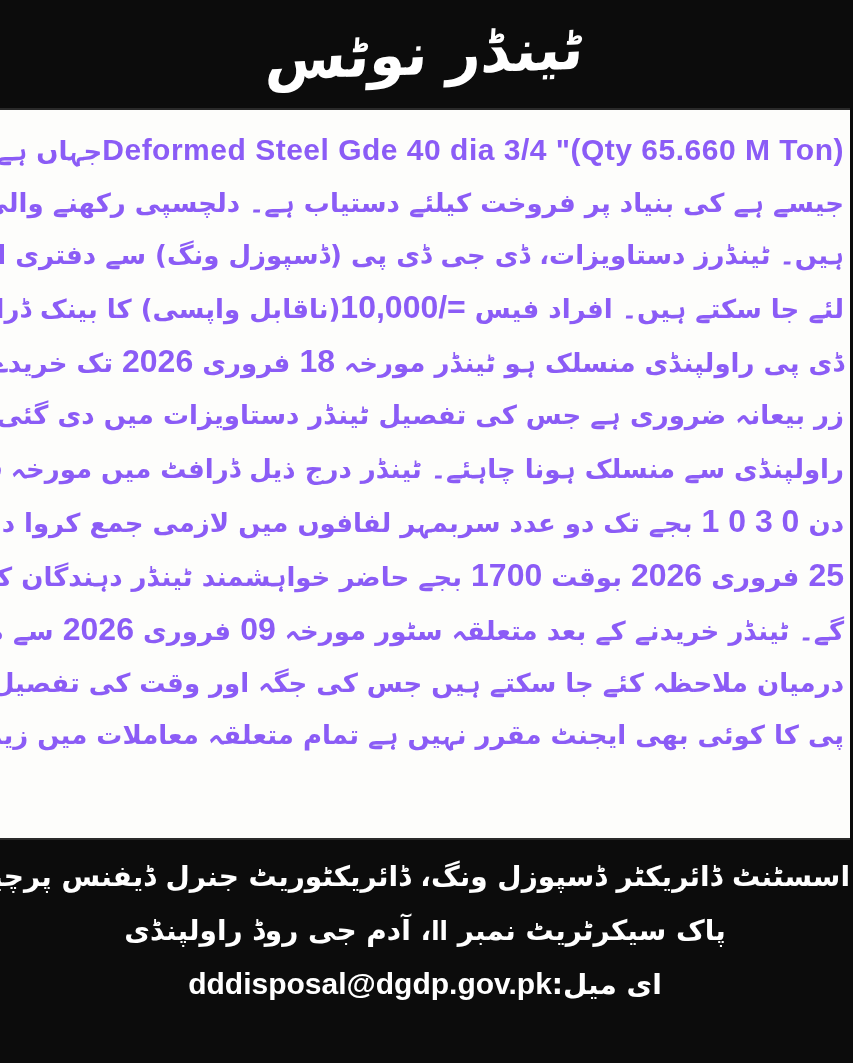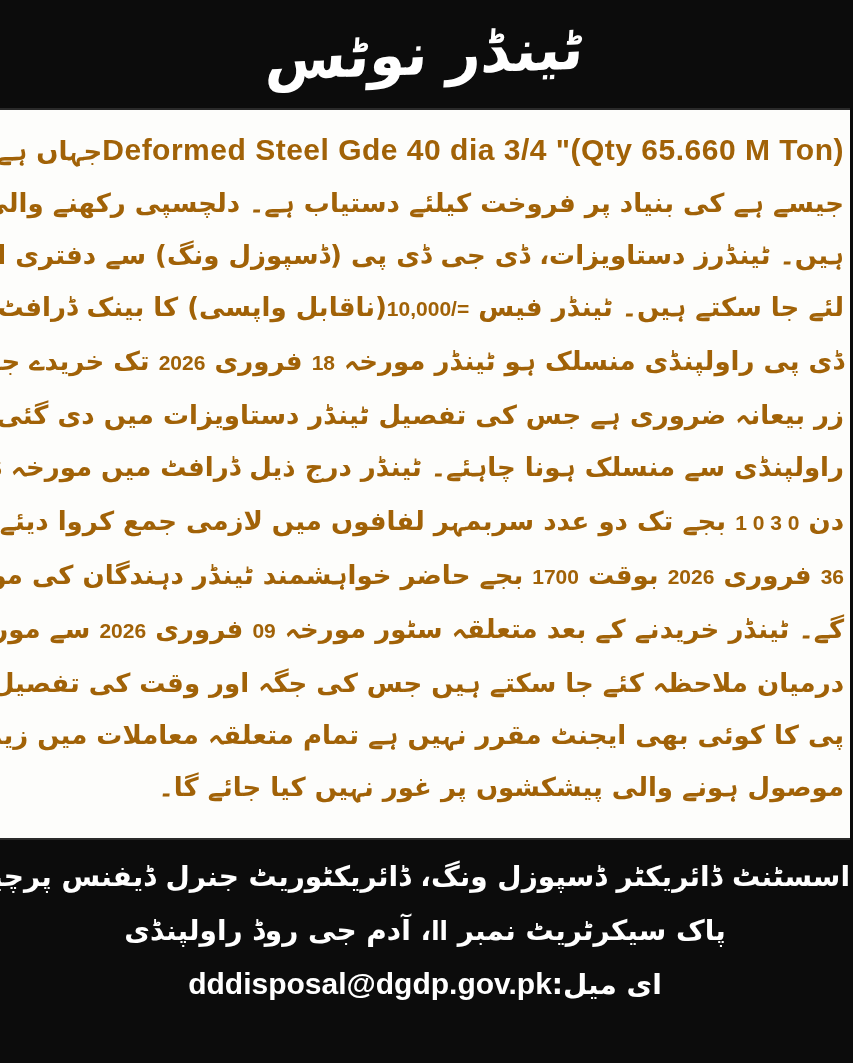--- a/index.html
+++ b/index.html
@@ -28,21 +28,21 @@
     transform:rotate(-2deg) skewX(-6deg);
     letter-spacing:2px;
     white-space:nowrap;
   }
   
   #body-text{
     direction:rtl;
     height:728px;
     padding:14px 6px 0 6px;
     box-sizing:border-box;
-    color:#a16207;
+    color:#8b5cf6;
   }
   #body-text .line{
     line-height:52px;
     font-size:26px;
     font-weight:700;
     text-align:justify;
     text-align-last:justify;
     white-space:nowrap;
     display:flex; 
     display:block;
@@ -57,21 +57,21 @@
     direction:ltr;unicode-bidi:isolate;
     font-family:"Liberation Sans","DejaVu Sans",sans-serif;
     font-weight:bold;
     font-size:30px;
     letter-spacing:0.5px;
   }
   .seg-num{
     direction:ltr;unicode-bidi:isolate;
     font-family:"Liberation Sans","DejaVu Sans",sans-serif;
     font-weight:bold;
-    font-size:21px;
+    font-size:32px;
   }
   
   #footer-band{
     position:absolute;left:0;right:0;bottom:0;
     height:225px;
     background:#0c0c0c;color:#ffffff;
     direction:rtl;
     text-align:center;
     padding-top:10px;
     box-sizing:border-box;
@@ -93,30 +93,29 @@
 <div id="ad">
 
   <div id="header-band" class="band">
     <div id="header-title">ٹینڈر نوٹس</div>
   </div>
 
   <div id="body-text">
       <div class="line"><span class="seg-en">Deformed Steel Gde 40  dia 3/4 "(Qty 65.660 M Ton)</span><span class="seg-ur">جہاں ہے</span></div>
       <div class="line"><span class="seg-ur">جیسے ہے کی بنیاد پر فروخت کیلئے دستیاب ہے۔ دلچسپی رکھنے والی پارٹیوں اور افراد سے سربمہر ٹینڈر مطلوب</span></div>
       <div class="line"><span class="seg-ur">ہیں۔ ٹینڈرز دستاویزات، ڈی جی ڈی پی (ڈسپوزل ونگ) سے دفتری اوقات میں دستی یا بذریعہ ڈاک</span></div>
-      <div class="line"><span class="seg-ur">لئے جا سکتے ہیں۔ ٹینڈر فیس </span><span class="seg-num">10,000/=</span><span class="seg-ur">(ناقابل واپسی) کا بینک ڈرافٹ بنام کنٹرولر ملٹری اکاؤنٹ</span></div>
+      <div class="line"><span class="seg-ur">لئے جا سکتے ہیں۔ افراد فیس </span><span class="seg-num">10,000/=</span><span class="seg-ur">(ناقابل واپسی) کا بینک ڈرافٹ بنام کنٹرولر ملٹری اکاؤنٹ</span></div>
       <div class="line"><span class="seg-ur">ڈی پی راولپنڈی منسلک ہو ٹینڈر مورخہ </span><span class="seg-num">18</span><span class="seg-ur"> فروری </span><span class="seg-num">2026</span><span class="seg-ur"> تک خریدے جا سکتے ہیں، ٹینڈر کے ہمراہ</span></div>
       <div class="line"><span class="seg-ur">زر بیعانہ ضروری ہے جس کی تفصیل ٹینڈر دستاویزات میں دی گئی ہے بنام کنٹرولر ملٹری اکاؤنٹ ڈی پی</span></div>
       <div class="line"><span class="seg-ur">راولپنڈی سے منسلک ہونا چاہئے۔ ٹینڈر درج ذیل ڈرافٹ میں مورخہ </span><span class="seg-num">2 5</span></div>
       <div class="line"><span class="seg-ur">دن </span><span class="seg-num">1 0 3 0</span><span class="seg-ur"> بجے تک دو عدد سربمہر لفافوں میں لازمی جمع کروا دیئے جائیں۔ ٹینڈر مورخہ</span></div>
-      <div class="line"><span class="seg-num">36</span><span class="seg-ur"> فروری </span><span class="seg-num">2026</span><span class="seg-ur"> بوقت </span><span class="seg-num">1700</span><span class="seg-ur"> بجے حاضر خواہشمند ٹینڈر دہندگان کی موجودگی میں کھولے جائیں</span></div>
+      <div class="line"><span class="seg-num">25</span><span class="seg-ur"> فروری </span><span class="seg-num">2026</span><span class="seg-ur"> بوقت </span><span class="seg-num">1700</span><span class="seg-ur"> بجے حاضر خواہشمند ٹینڈر دہندگان کی موجودگی میں کھولے جائیں</span></div>
       <div class="line"><span class="seg-ur">گے۔ ٹینڈر خریدنے کے بعد متعلقہ سٹور مورخہ </span><span class="seg-num">09</span><span class="seg-ur"> فروری </span><span class="seg-num">2026</span><span class="seg-ur"> سے مورخہ </span></div>
       <div class="line"><span class="seg-ur">درمیان ملاحظہ کئے جا سکتے ہیں جس کی جگہ اور وقت کی تفصیل ٹینڈر دستاویزات میں موجود ہے ڈی جی ڈی</span></div>
       <div class="line"><span class="seg-ur">پی کا کوئی بھی ایجنٹ مقرر نہیں ہے تمام متعلقہ معاملات میں زیر دستخطی سے رابطہ کیا جائے۔ زر بیعانہ کے بغیر</span></div>
-      <div class="line"><span class="seg-ur">موصول ہونے والی پیشکشوں پر غور نہیں کیا جائے گا۔</span></div>
     </div>
 
   <div id="footer-band">
       <div class="line"><span class="seg-ur">اسسٹنٹ ڈائریکٹر ڈسپوزل ونگ، ڈائریکٹوریٹ جنرل ڈیفنس پرچیز</span></div>
       <div class="line"><span class="seg-ur">پاک سیکرٹریٹ نمبر </span><span class="seg-num">II</span><span class="seg-ur">، آدم جی روڈ راولپنڈی</span></div>
       <div class="line"><span class="seg-ur">ای میل:</span><span class="seg-num">dddisposal@dgdp.gov.pk</span></div>
     </div>
 
 </div>
 

